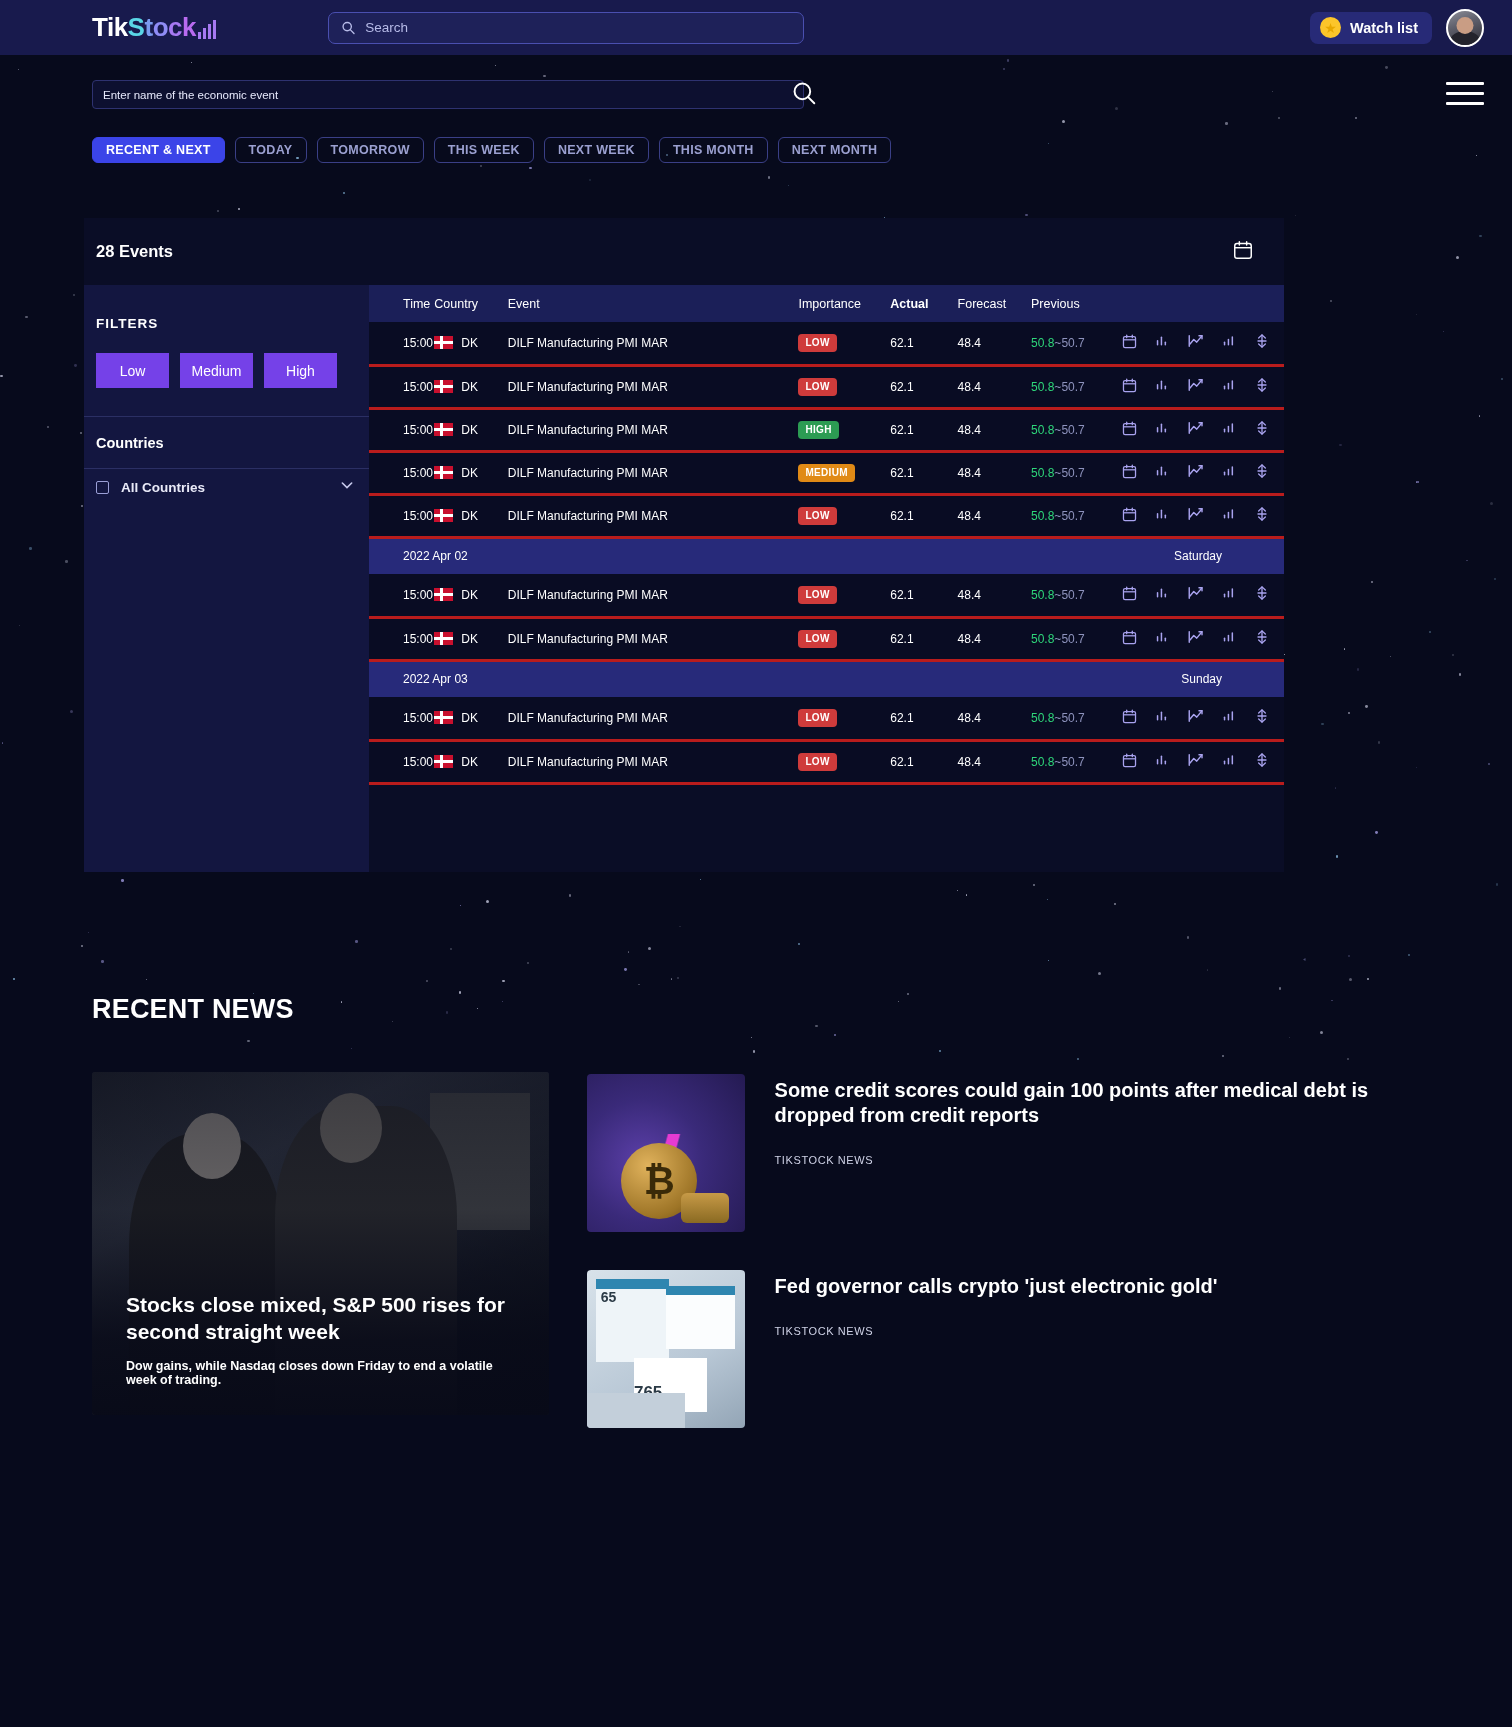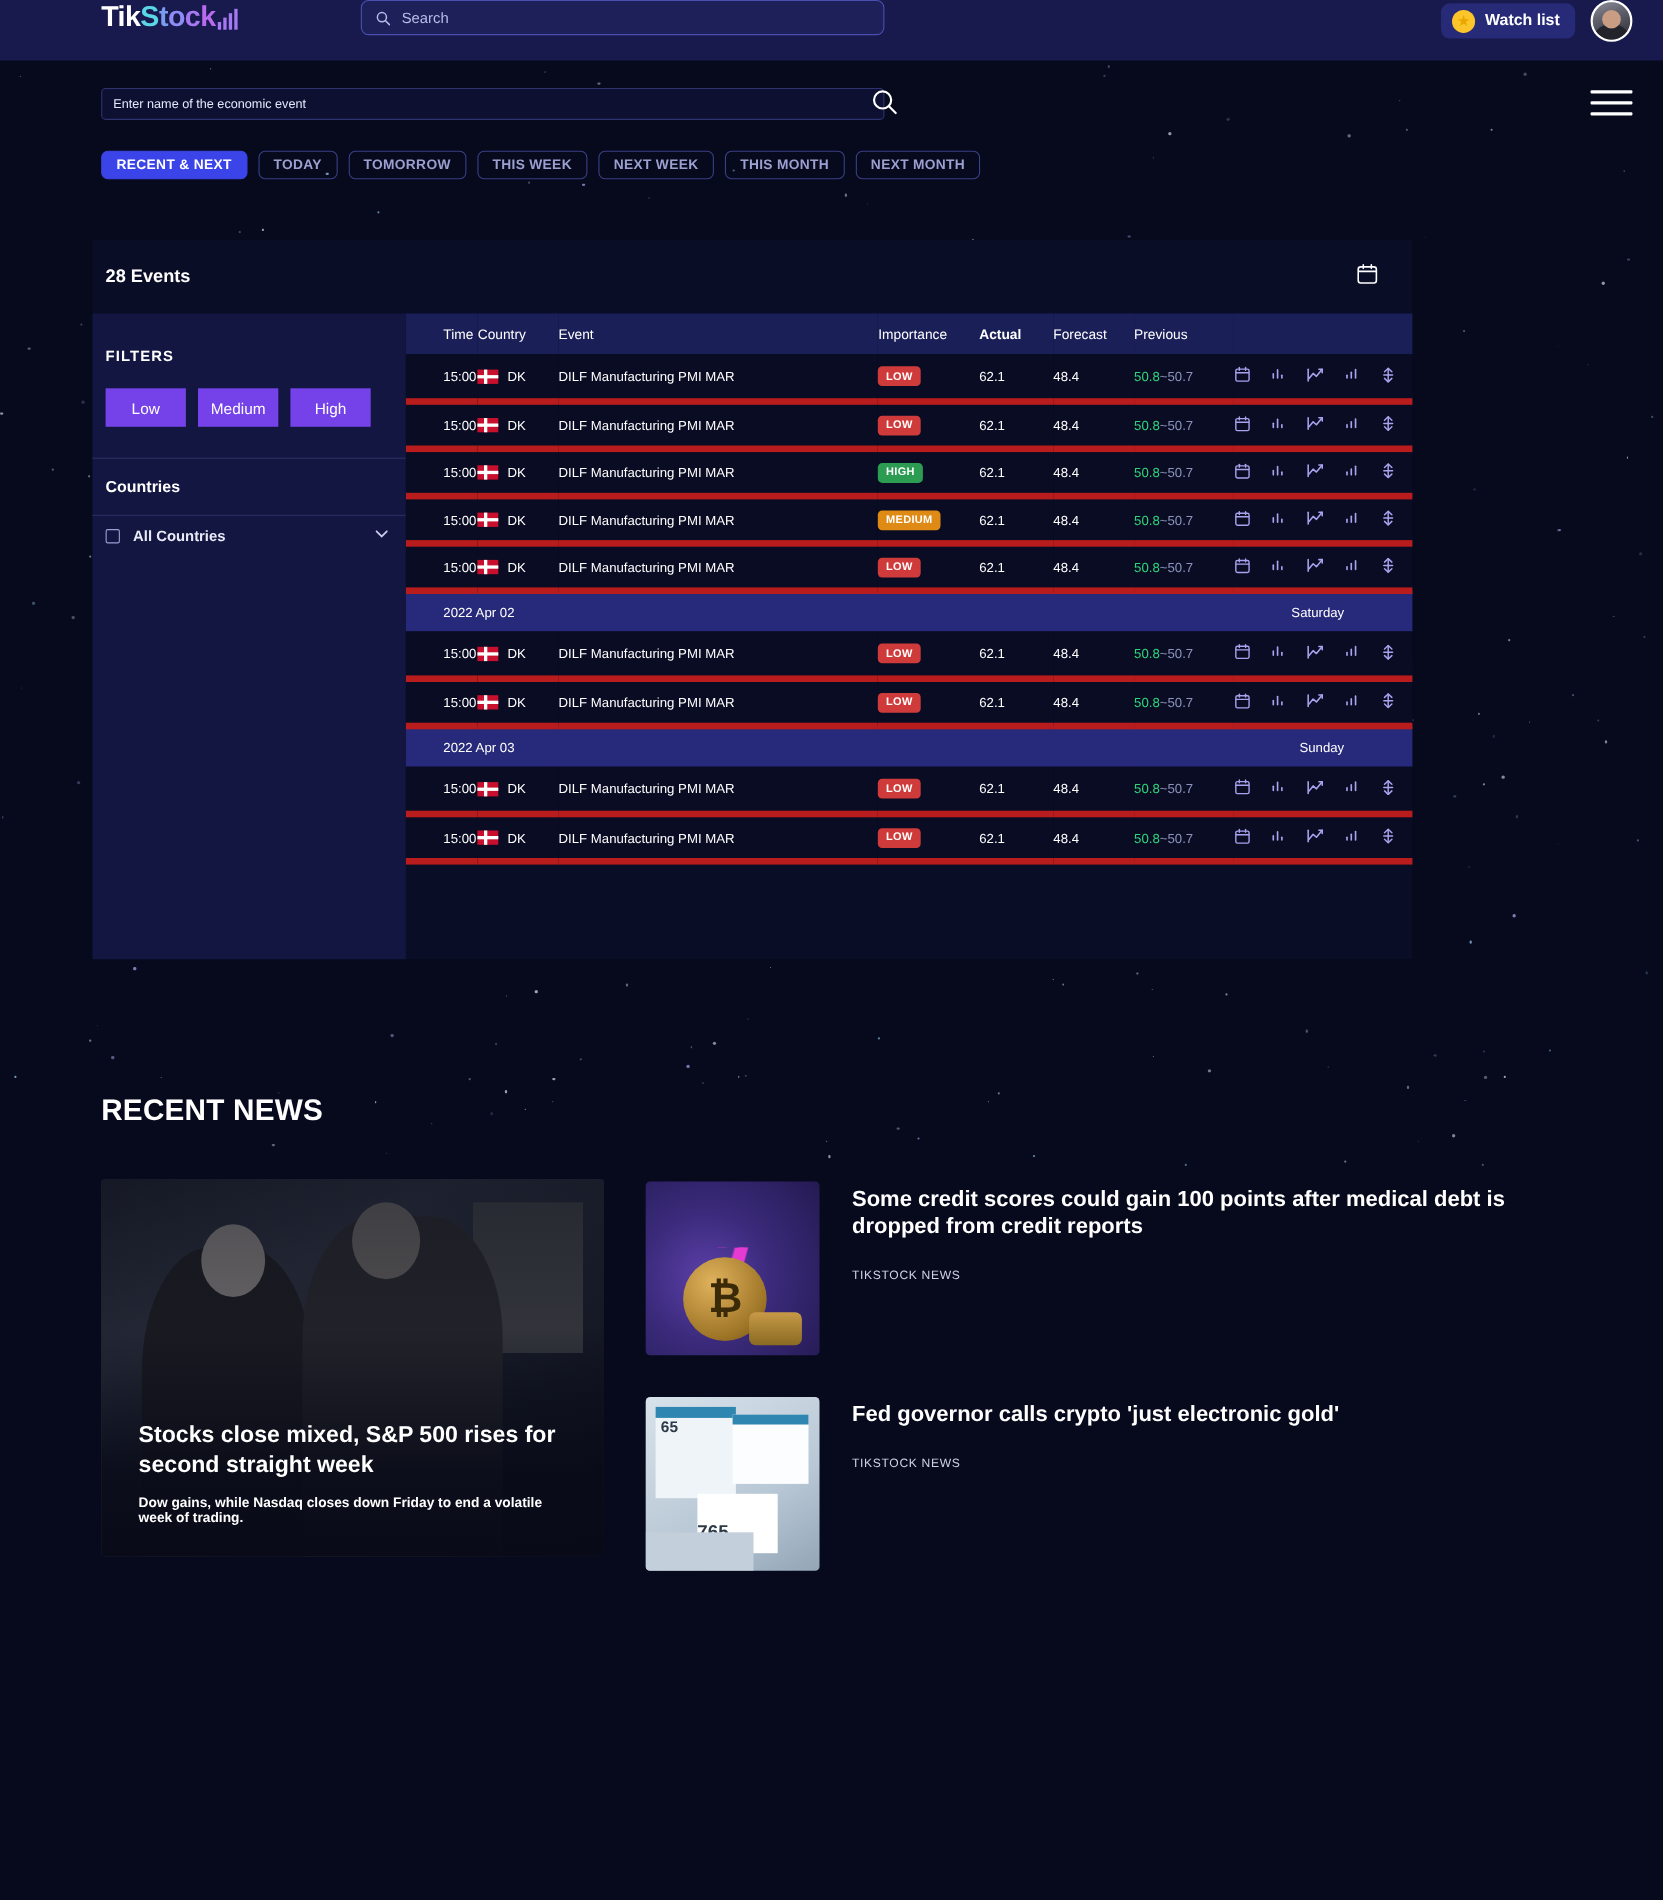--- a/index.html
+++ b/index.html
@@ -14,21 +14,21 @@
 
   
   .stars { position: absolute; inset: 0; pointer-events: none; overflow: hidden; z-index: 0; }
   .stars i { position: absolute; display: block; border-radius: 50%; background: #cfd4ff; }
 
   
   .topbar {
     position: relative; z-index: 5;
     height: 55px; width: 100%;
     background: #181a4d;
-    display: flex; align-items: flex-start;
+    display: flex; align-items: center;
     padding: 0 28px 0 92px;
     overflow: hidden;
   }
   .logo { font-size: 26px; font-weight: bold; letter-spacing: -0.5px; display: flex; align-items: flex-end; }
   .logo .tik { color: #ffffff; }
   .logo .s { color: #5ad6e6; }
   .logo .t2 { color: #7b9bf0; }
   .logo .o { color: #8f8cf5; }
   .logo .c { color: #a679f2; }
   .logo .k { color: #b96bf0; }
@@ -165,21 +165,21 @@
   .th-forecast { width: 72px; }
   .th-previous { width: 88px; }
   .th-icons { width: 160px; }
 
   .date-row td {
     background: #272a7a; height: 37px; font-size: 12px; color: #ffffff;
     padding: 0 0 0 34px; font-weight: normal;
   }
   .date-row .day { text-align: right; padding-right: 62px; font-size: 12px; }
 
-  tbody.evts tr.evt { border-bottom: 6px solid #b91c1c; }
+  tbody.evts tr.evt { border-bottom: 3px solid #b91c1c; }
   tbody.evts tr.evt td {
     height: 43px; font-size: 12px; color: #ffffff; background: #090c23;
     vertical-align: middle;
   }
   td.c-time { padding-left: 34px; font-weight: normal; }
   td.c-country { }
   .flag-wrap { display: flex; align-items: center; gap: 8px; }
   .flag {
     width: 19px; height: 13px; background: #c8102e; position: relative; flex: 0 0 19px;
     display: inline-block;

